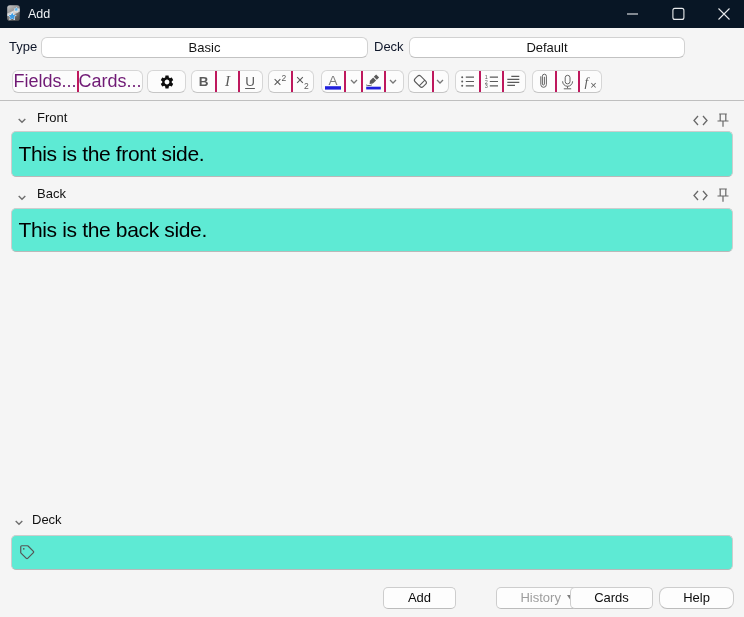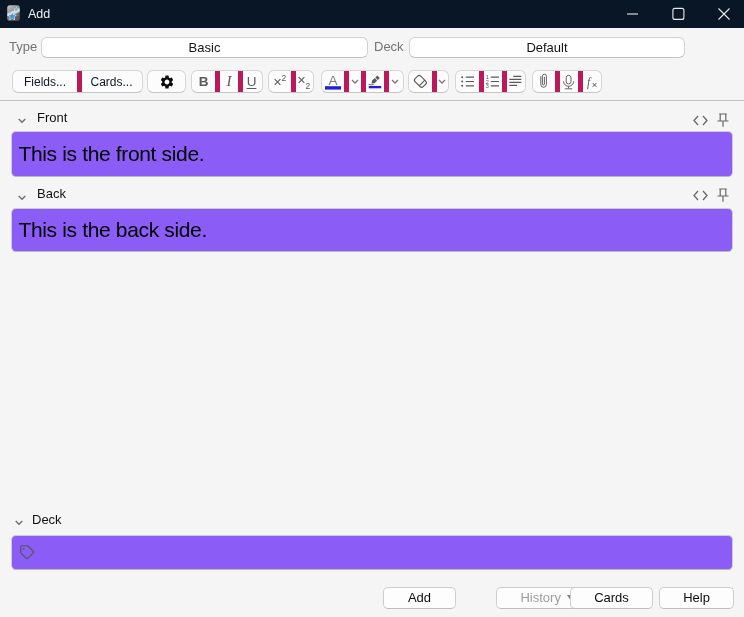--- a/index.html
+++ b/index.html
@@ -5,37 +5,37 @@
 * { margin:0; padding:0; box-sizing:border-box; }
 html,body { width:744px; height:617px; overflow:hidden; }
 body { font-family:"Liberation Sans", sans-serif; background:#f5f5f5; position:relative; }
 .abs { position:absolute; }
 
 
 #titlebar { position:absolute; left:0; top:0; width:744px; height:28px; background:#081625; }
 #title-text { position:absolute; left:28px; top:7px; font-size:12.5px; color:#eef1f4; }
 
 
-.lbl { position:absolute; font-size:13px; color:#737373; }
+.lbl { position:absolute; font-size:13px; color:#0f172a; }
 .combo { position:absolute; top:37px; height:21px; background:#ffffff; border:1px solid #d2d2d2; border-bottom-color:#c2c2c2; border-radius:6px; font-size:13px; color:#141414; text-align:center; line-height:19px; }
 
 
 .grp { position:absolute; top:70px; height:23px; background:#fcfcfc; border:1px solid #d6d6d6; border-bottom-color:#c6c6c6; border-radius:6px; display:flex; overflow:hidden; }
 .cell { display:flex; align-items:center; justify-content:center; height:100%; flex-shrink:0; }
-.cell + .cell { border-left:5px solid #be185d; }
-.tbtxt { font-size:12px; color:#0f172a; }
+.cell + .cell { border-left:2px solid #be185d; }
+.tbtxt { font-size:18px; color:#701a75; }
 
 
 #sep { position:absolute; left:0; top:100px; width:744px; height:1px; background:#bfbfbf; }
 
 
 .sechead { position:absolute; font-size:13px; color:#111; }
 
 
-.fieldbox { position:absolute; left:11px; width:722px; background:#8b5cf6; border:1px solid #cdcdcd; border-bottom-color:#b9b9b9; border-radius:5px; font-size:21px; letter-spacing:-0.35px; color:#000; display:flex; align-items:center; padding-left:6.5px; }
+.fieldbox { position:absolute; left:11px; width:722px; background:#5eead4; border:1px solid #cdcdcd; border-bottom-color:#b9b9b9; border-radius:5px; font-size:21px; letter-spacing:-0.35px; color:#000; display:flex; align-items:center; padding-left:6.5px; }
 
 
 .btn { position:absolute; top:587px; height:22px; background:#fdfdfd; border:1px solid #cdcdcd; border-bottom-color:#bcbcbc; border-radius:5px; font-size:13px; color:#0d0d0d; text-align:center; line-height:20px; }
 </style>
 </head>
 <body>
 
 <div id="titlebar"></div>
 <svg class="abs" style="left:7px;top:5px" width="13" height="16" viewBox="0 0 13 16">
   <defs>
@@ -220,13 +220,13 @@
 <div class="sechead" style="left:32px;top:512px;">Deck</div>
 <div class="fieldbox" style="top:535px;height:35px;"></div>
 <svg class="abs" style="left:19px;top:544px" width="16" height="16" viewBox="0 0 24 24">
   <path d="M12.6 2.6 H4 a1.4 1.4 0 0 0 -1.4 1.4 V12.6 a1.4 1.4 0 0 0 .4 1 l8 8 a1.4 1.4 0 0 0 2 0 l8.6 -8.6 a1.4 1.4 0 0 0 0 -2 l-8 -8 a1.4 1.4 0 0 0 -1 -.4 z" stroke="#555" stroke-width="1.8" fill="none"></path>
   <circle cx="7.2" cy="7.2" r="1.3" fill="#555"></circle>
 </svg>
 
 <div class="btn" style="left:383px;width:73px;">Add</div>
 <div class="btn" style="left:462px;width:103px;color:#9d9d9d;margin-left:34px;">History <span style="display:inline-block;width:0;height:0;border-left:4.5px solid transparent;border-right:4.5px solid transparent;border-top:6px solid #7e7e7e;margin-left:2px;margin-bottom:1px;"></span></div>
 <div class="btn" style="left:570px;width:83px;">Cards</div>
-<div class="btn" style="left:659px;width:75px;">Help</div>
+<div class="btn" style="left:659px;width:75px;border-radius:8px;">Help</div>
 
 </body></html>

